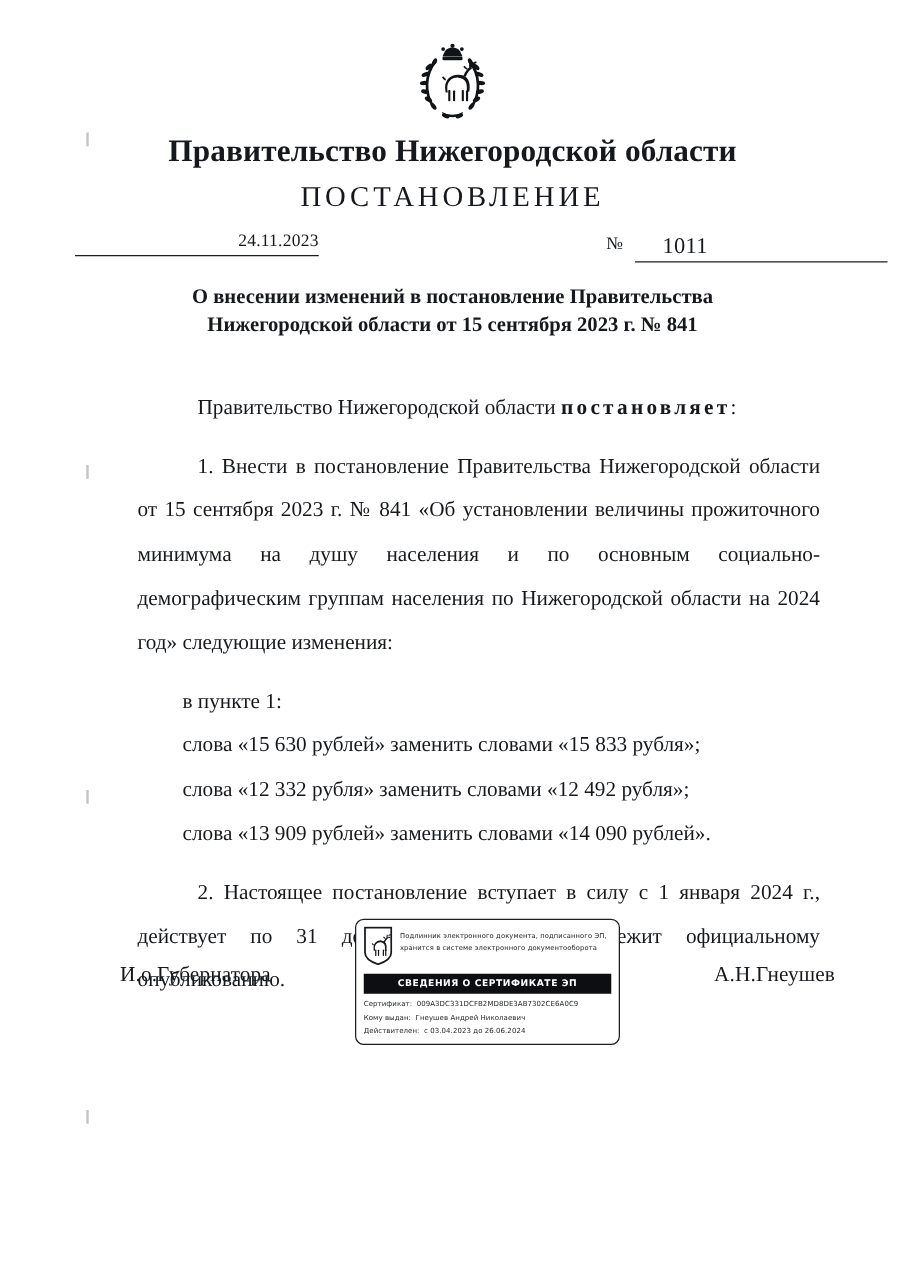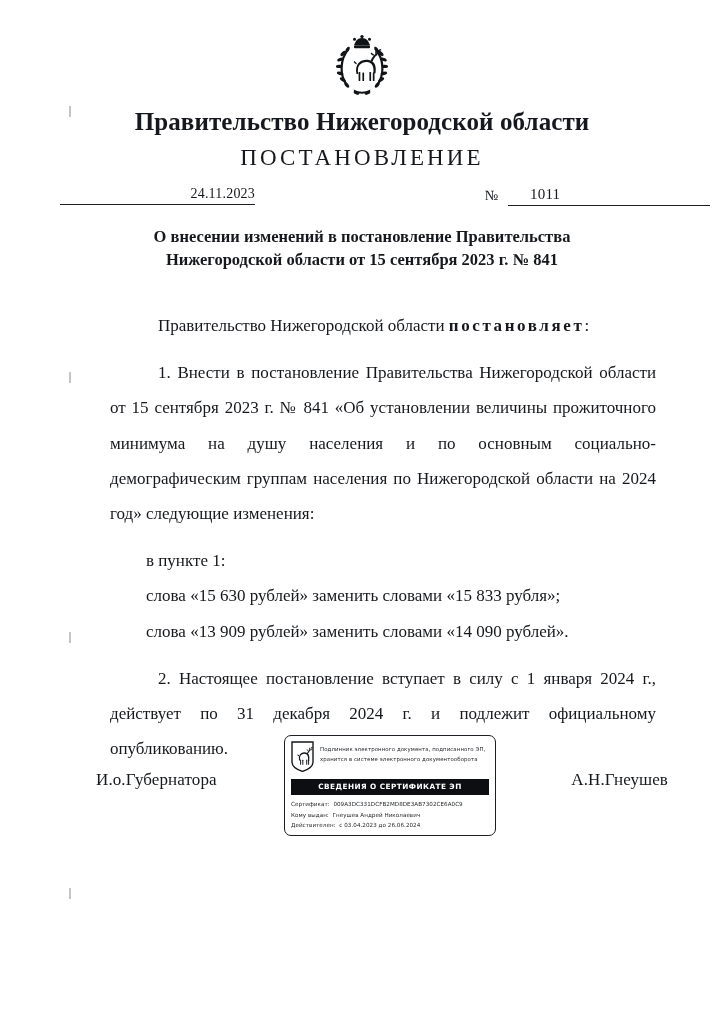--- a/index.html
+++ b/index.html
@@ -97,21 +97,21 @@
     left: 425px;
     top: 2px;
     font-size: 14px;
   }
   .meta-no-value {
     position: absolute;
     left: 448px;
     top: 0;
     width: 180px;
     border-bottom: 1.3px solid #1c1f23;
-    font-size: 15px;
+    font-size: 18px;
     padding-bottom: 2px;
     padding-left: 22px;
     letter-spacing: .2px;
   }
 
   
   .subject {
     position: absolute;
     left: 110px;
     right: 110px;
@@ -306,20 +306,21 @@
 
   <div class="body">
 
     <p class="p"><span>Правительство Нижегородской области </span><span class="spaced-bold">постановляет</span><span>:</span></p>
 
     <p class="p justify-all">1. Внести в постановление Правительства Нижегородской области от 15 сентября 2023 г. № 841 «Об установлении величины прожиточного минимума на душу населения и по основным социально-демографическим группам населения по Нижегородской области на 2024 год» следующие изменения:</p>
 
     <p class="sub-line">в пункте 1:</p>
 
     <p class="sub-line">слова «15 630 рублей» заменить словами «15 833 рубля»;</p>
+    <p class="sub-line">слова «12 332 рубля» заменить словами «12 492 рубля»;</p>
     <p class="sub-line">слова «13 909 рублей» заменить словами «14 090 рублей».</p>
 
     <p class="p justify-all">2. Настоящее постановление вступает в силу с 1 января 2024 г., действует по 31 декабря 2024 г. и подлежит официальному опубликованию.</p>
   </div>
 
   <div class="sig-left">И.о.Губернатора</div>
   <div class="sig-right">А.Н.Гнеушев</div>
 
   <div class="stamp">
     <div class="stamp-top">

